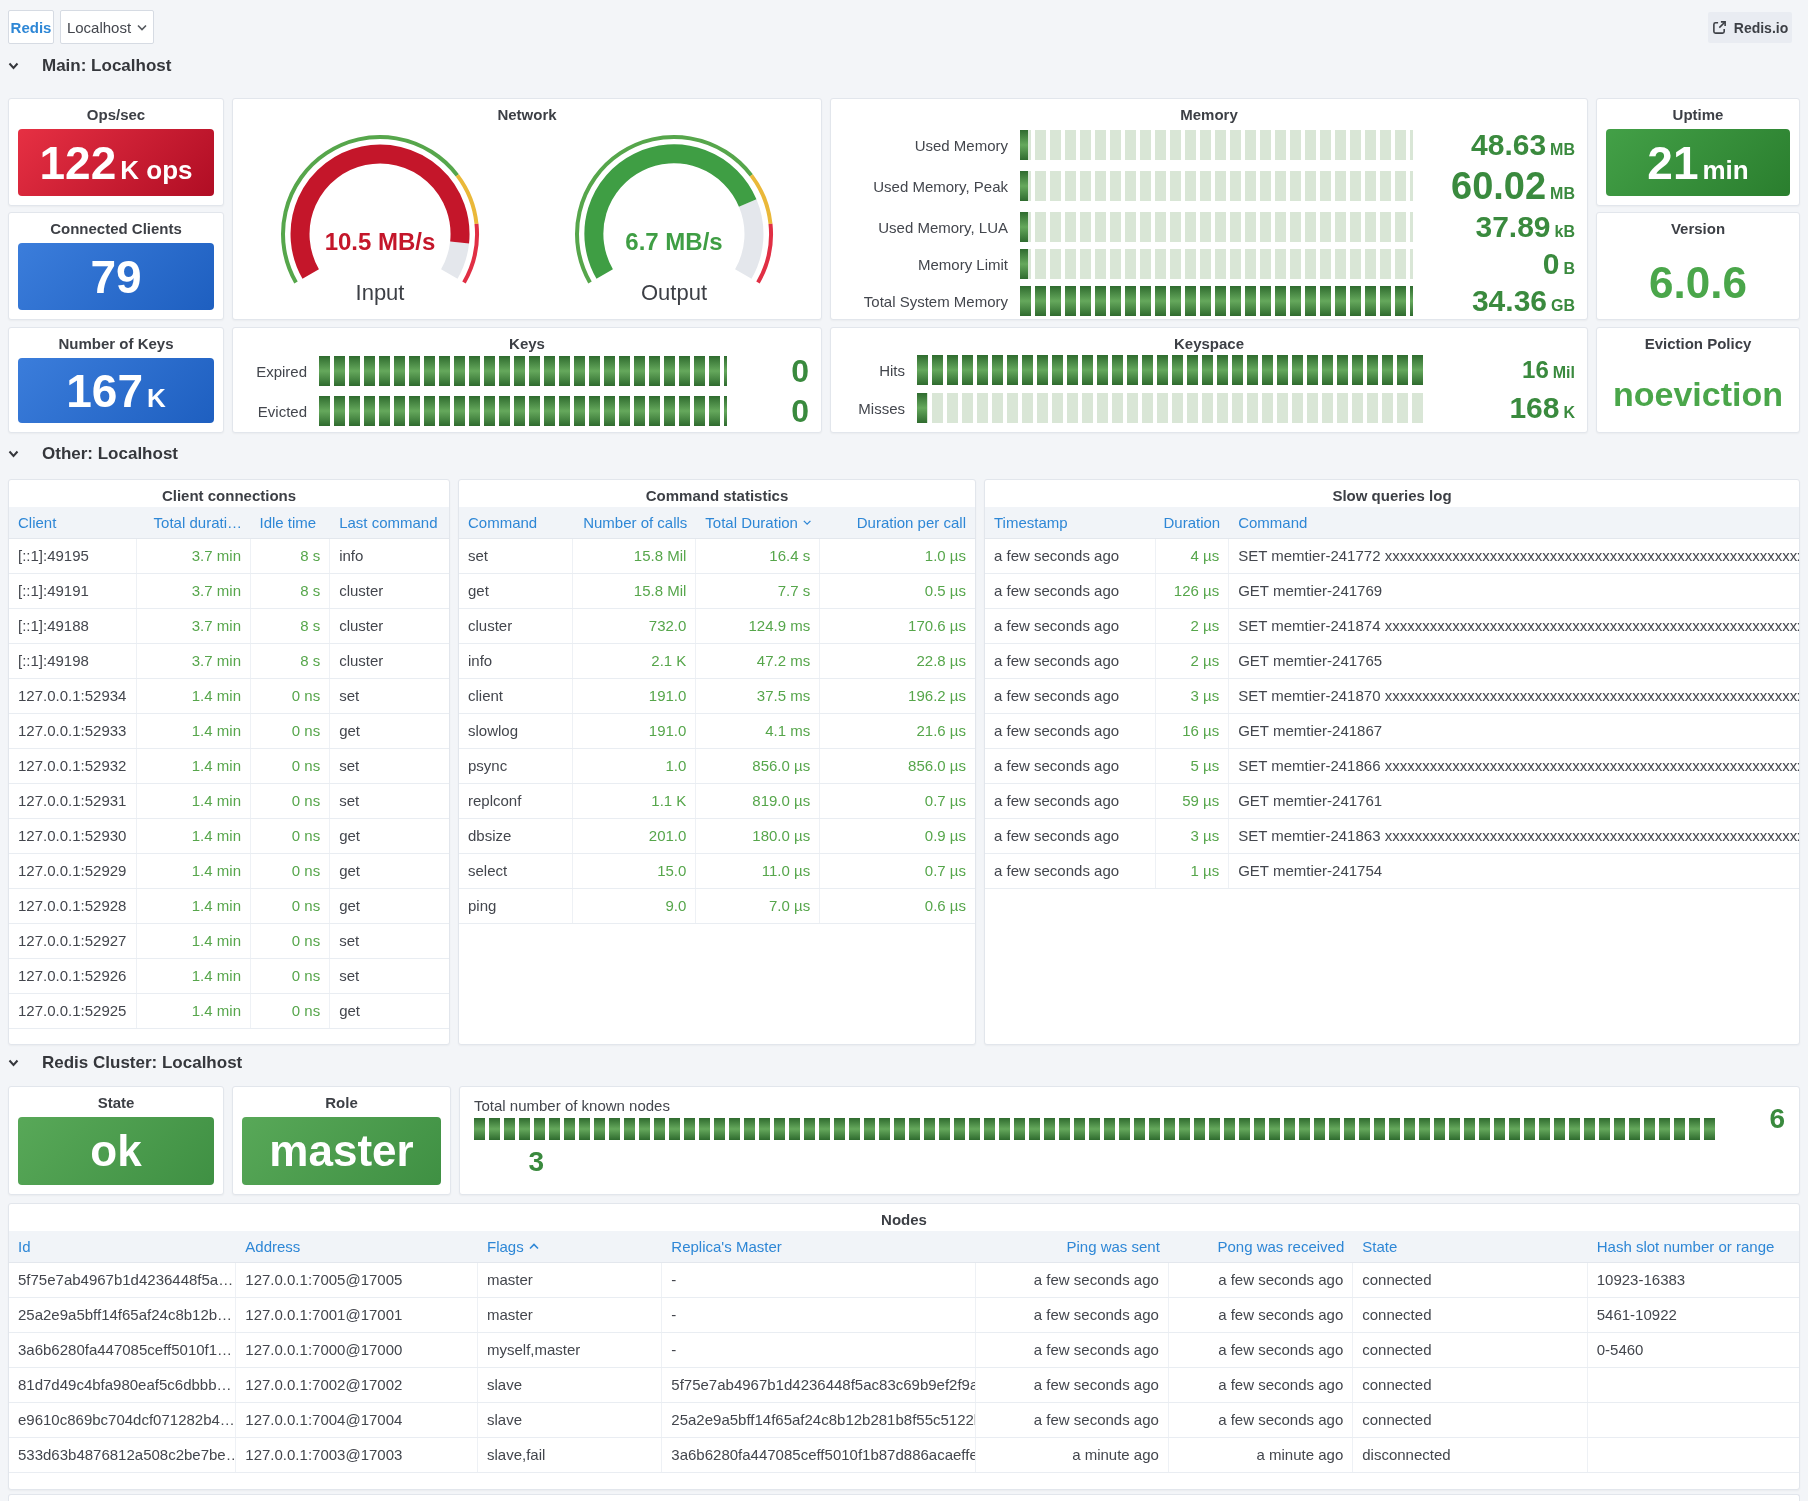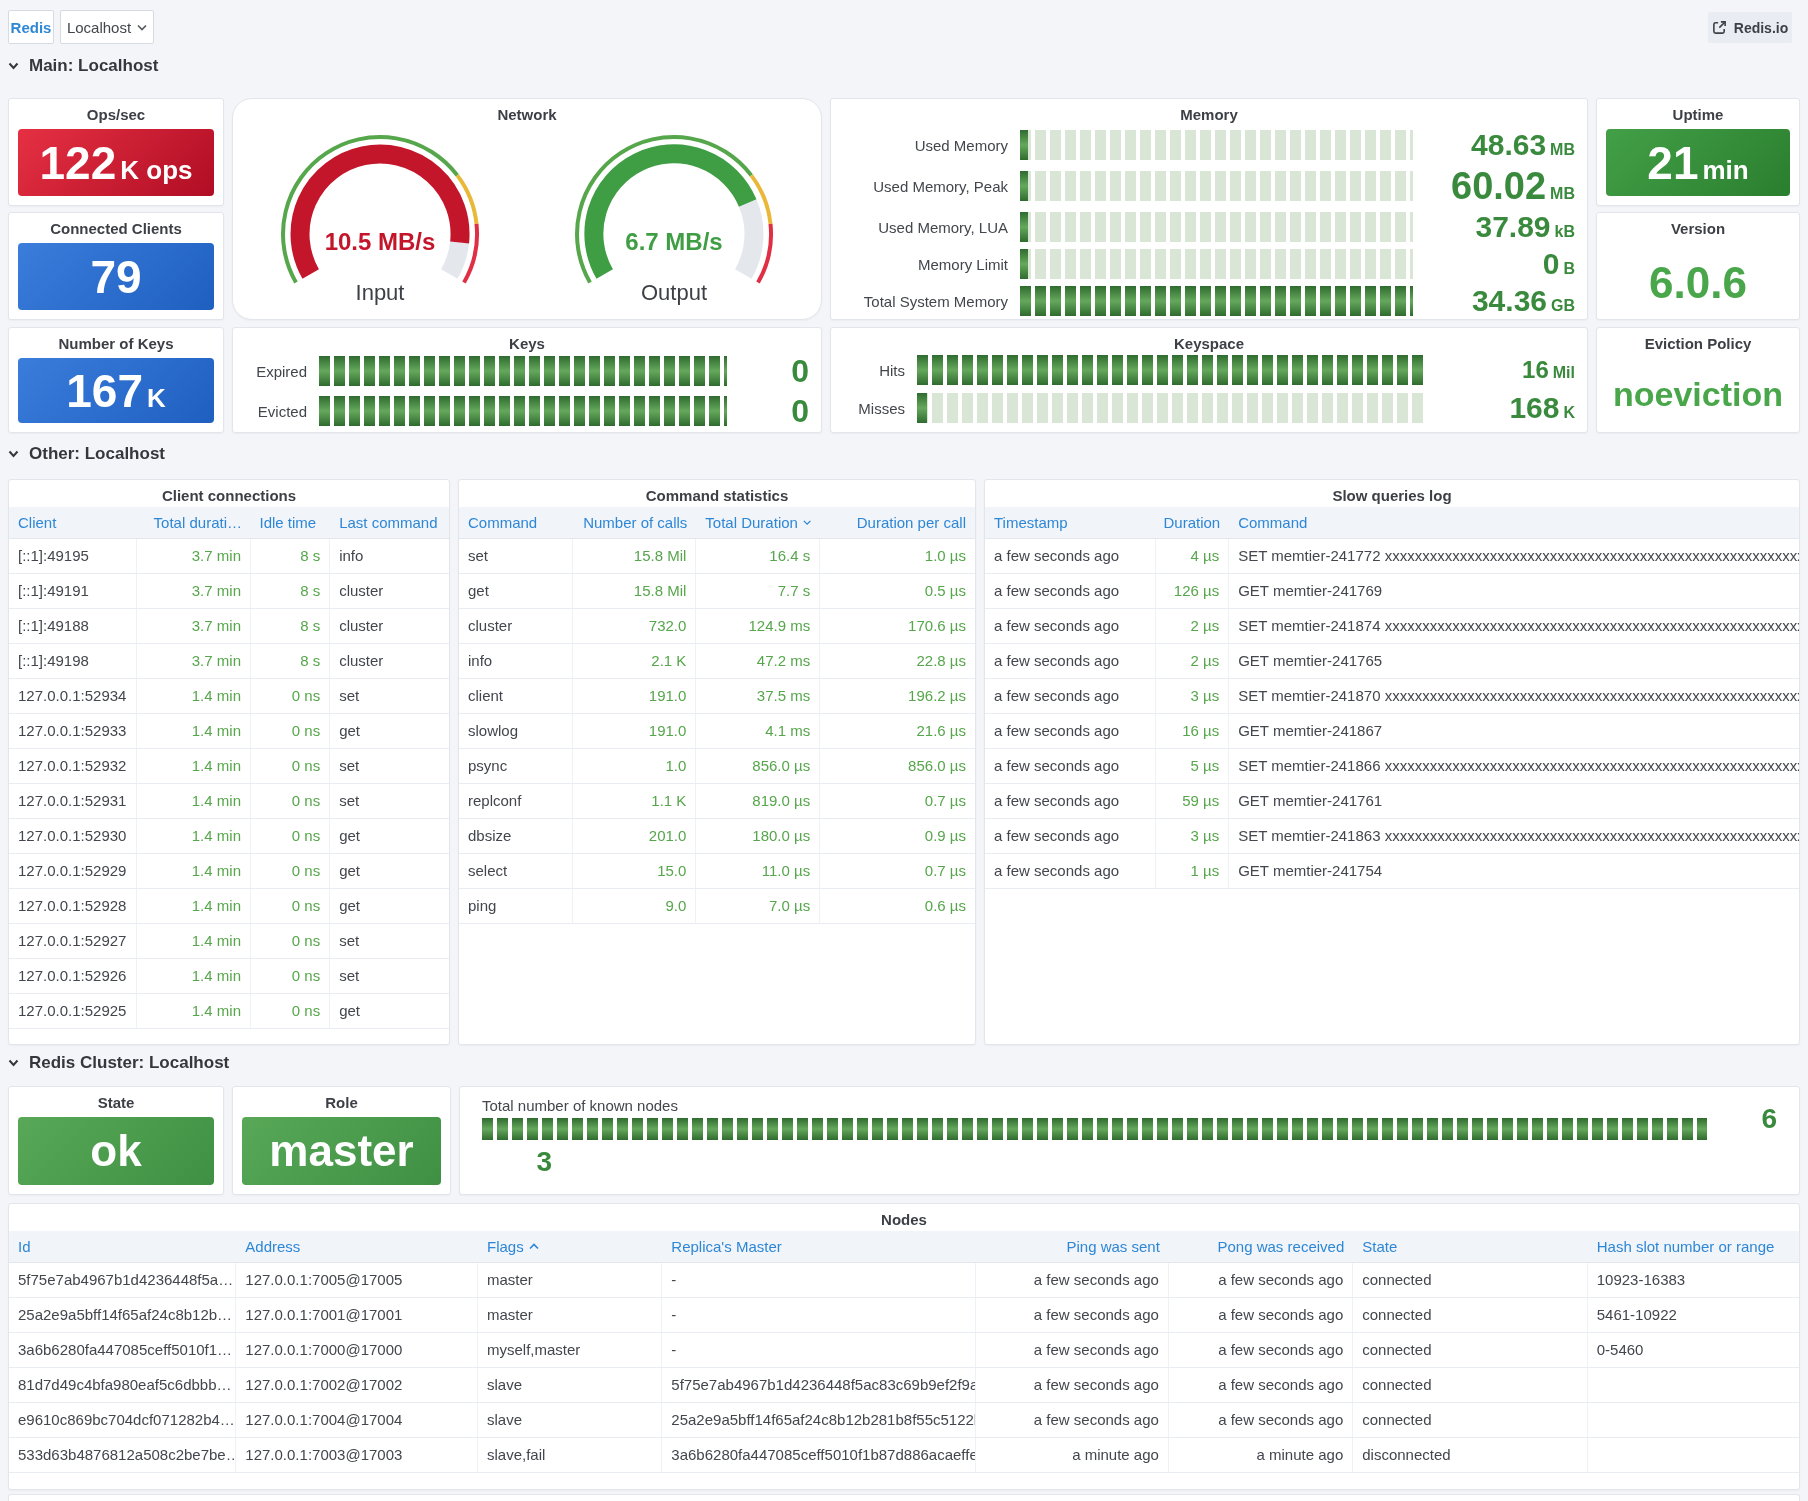--- a/index.html
+++ b/index.html
@@ -9,21 +9,21 @@
   }
   .panel{position:absolute;background:#fff;border:1px solid #e2e6ec;border-radius:3px;
     box-shadow:0 1px 2px rgba(0,0,0,.04);box-sizing:border-box;}
   .panel-title{font-size:15px;font-weight:bold;color:#3c3f45;text-align:center;padding:7px 4px 3px;white-space:nowrap;overflow:hidden;}
   
   .chip{position:absolute;background:#fff;border:1px solid #d6dbe3;border-radius:2px;
     display:flex;align-items:center;justify-content:center;gap:6px;font-size:15px;box-sizing:border-box;cursor:pointer;}
   .chip.brand{color:#2e87d6;font-weight:bold;}
   .linkbtn{position:absolute;background:#e9ecf2;border-radius:2px;display:flex;align-items:center;justify-content:center;
     gap:7px;font-size:14px;font-weight:bold;color:#3c3f45;box-sizing:border-box;cursor:pointer;}
-  .section-hdr{position:absolute;display:flex;align-items:center;gap:10px;font-size:17px;font-weight:bold;color:#35373c;cursor:pointer;}
+  .section-hdr{position:absolute;display:flex;align-items:center;gap:23px;font-size:17px;font-weight:bold;color:#35373c;cursor:pointer;}
   
   .stat-box{position:absolute;left:9px;right:9px;top:30px;bottom:9px;border-radius:4px;
     display:flex;align-items:baseline;justify-content:center;color:#fff;padding-top:0;}
   .stat-inner{display:flex;align-items:baseline;justify-content:center;align-self:center;}
   .stat-num{font-size:46px;font-weight:bold;line-height:1;}
   .stat-suffix{font-size:26px;font-weight:bold;margin-left:4px;line-height:1;}
   .grad-red{background:linear-gradient(135deg,#e63043,#b00d24);}
   .grad-blue{background:linear-gradient(135deg,#3b7ddb,#1e5fc0);}
   .grad-green{background:linear-gradient(135deg,#43a047,#2a7e2e);}
   .grad-green2{background:linear-gradient(135deg,#58a858,#3f9043);}
@@ -36,21 +36,21 @@
   .lcd-label{text-align:right;font-size:15px;color:#43464d;white-space:nowrap;flex-shrink:0;}
   .lcd-bar{position:relative;flex:1;
     -webkit-mask-image:repeating-linear-gradient(90deg,#000 0 11px,transparent 11px 15px);
     mask-image:repeating-linear-gradient(90deg,#000 0 11px,transparent 11px 15px);}
   .lcd-base{position:absolute;inset:0;background:#d9e6d6;}
   .lcd-fill{position:absolute;top:0;left:0;bottom:0;background:linear-gradient(180deg,#2f6b2f 0%,#65a85c 50%,#2f6b2f 100%);}
   .lcd-value{text-align:right;color:#3a8a3e;white-space:nowrap;flex-shrink:0;}
   .lcd-value .num{font-weight:bold;line-height:1;}
   .lcd-value .unit{font-weight:bold;margin-left:4px;}
   
-  .cg-row{display:flex;align-items:center;padding:4px 22px 2px;box-sizing:border-box;}
+  .cg-row{display:flex;align-items:center;padding:4px 14px 2px;box-sizing:border-box;}
   .cg-main{flex:1;min-width:0;}
   .cg-label{font-size:15px;color:#43464d;margin-bottom:4px;white-space:nowrap;}
   .cg-value{width:70px;text-align:right;font-size:28px;font-weight:bold;color:#3a8a3e;}
   
   .tbl{position:absolute;left:0;right:0;}
   .t-head{display:flex;background:#f1f4f8;border-bottom:1px solid #e3e7ed;}
   .t-hcell{box-sizing:border-box;padding:7px 9px;font-size:15px;color:#2e87d6;white-space:nowrap;overflow:hidden;
     display:flex;align-items:center;gap:5px;cursor:pointer;}
   .t-hcell.r{justify-content:flex-end;}
   .t-row{display:flex;border-bottom:1px solid #e9edf2;background:#fff;}
@@ -122,21 +122,21 @@
 <div class="panel" style="left:8px;top:327px;width:216px;height:106px;">
   <div class="panel-title">Number of Keys</div>
   <div class="stat-box grad-blue">
     <div class="stat-inner">
         <span class="stat-num">167</span>
         <span class="stat-suffix">K</span>
       </div>
   </div>
 </div>
 
-<div class="panel" style="left:232px;top:98px;width:590px;height:222px;border-radius:20px;">
+<div class="panel" style="left:232px;top:98px;width:590px;height:222px;">
   <div class="panel-title">Network</div>
   <div class="gauges">
     <div class="gauge-cell">
         <svg id="gauge-0" width="250" height="176">
           <path d="M 41.0 150.5 A 97 97 0 0 1 202.3 43.4" stroke="#56a64b" stroke-width="4" fill="none"></path>
           <path d="M 202.3 43.4 A 97 97 0 0 1 221.5 91.9" stroke="#eab839" stroke-width="4" fill="none"></path>
           <path d="M 221.5 91.9 A 97 97 0 0 1 209.0 150.5" stroke="#e02f44" stroke-width="4" fill="none"></path>
           <path d="M 204.6 110.4 A 80 80 0 0 1 194.3 142.0" stroke="#e4e7ec" stroke-width="19" fill="none"></path>
           <path d="M 55.7 142.0 A 80 80 0 1 1 204.6 110.4" stroke="#c4162a" stroke-width="19" fill="none"></path>
           <text x="125" y="118" text-anchor="middle" fill="#c4162a" font-size="24" font-weight="bold">10.5 MB/s</text>

